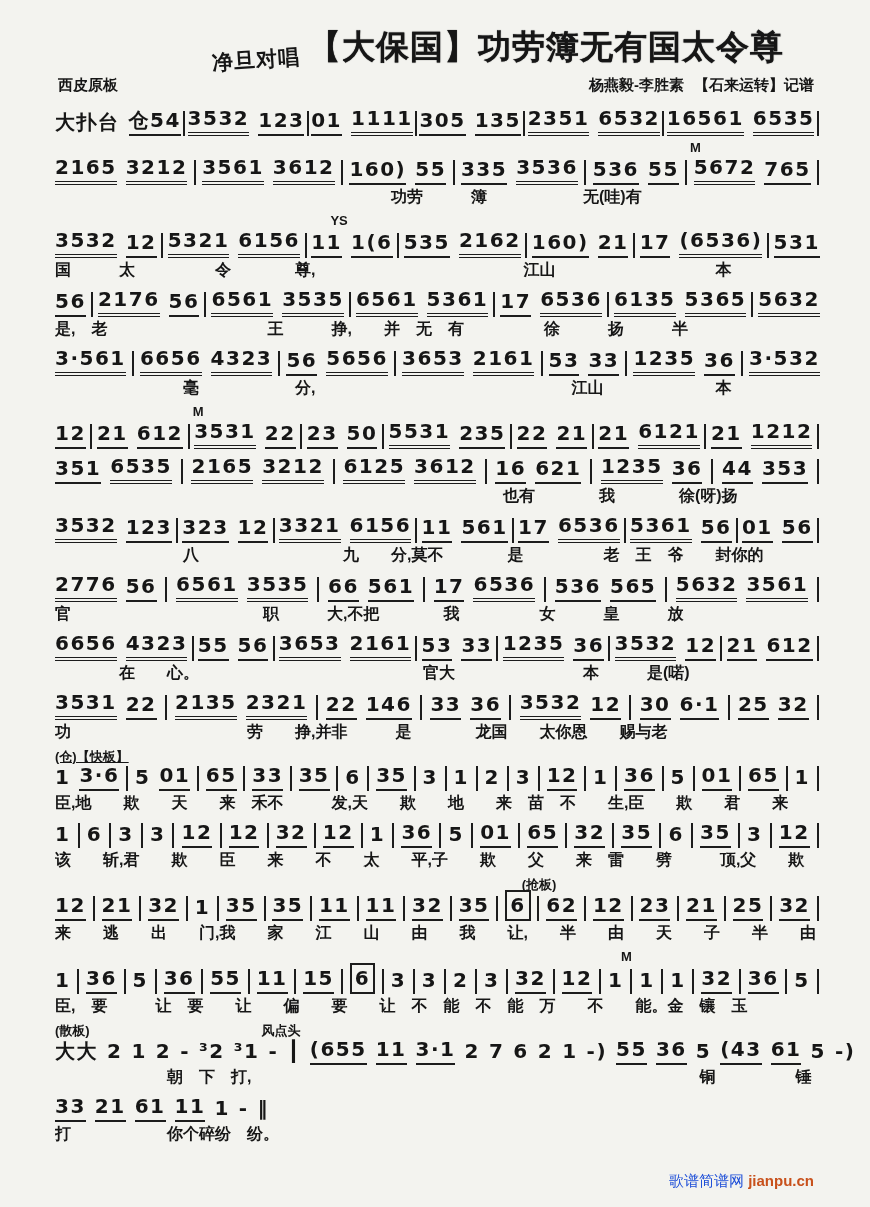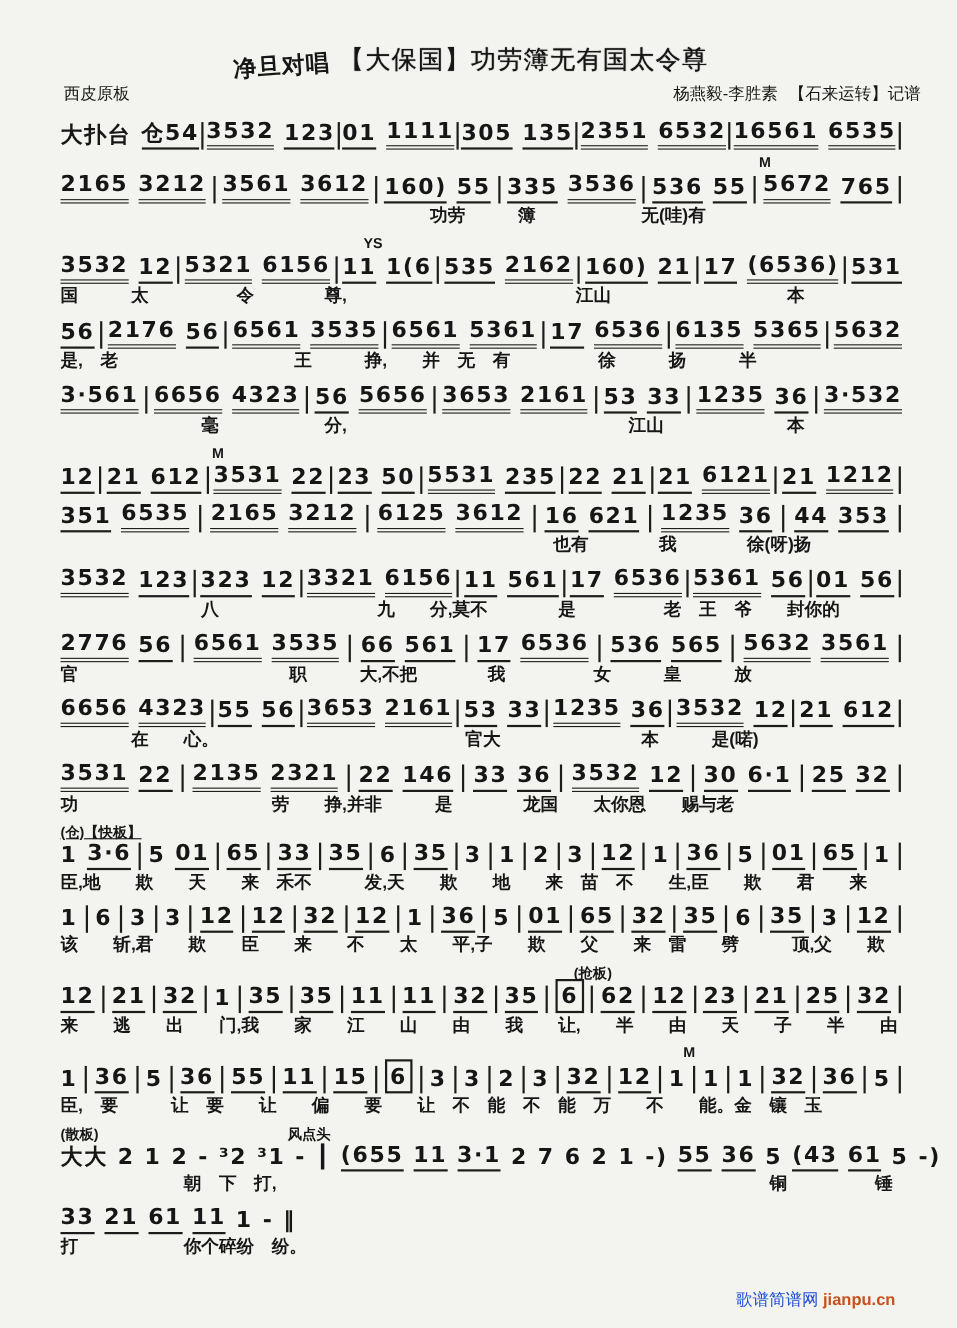--- a/index.html
+++ b/index.html
@@ -7,23 +7,23 @@
     width:870px;height:1207px;
     background:#f3f3ef;
     color:#161616;
     font-family:"Liberation Sans",sans-serif;
     overflow:hidden;
   }
   .sheet{position:relative;width:870px;height:1207px;box-sizing:border-box;padding-top:26px;}
   
   .title-row{display:flex;align-items:flex-end;padding-left:212px;height:44px;}
   .duet{font-size:21px;font-weight:bold;transform:rotate(-4deg);margin-right:8px;position:relative;top:4px;letter-spacing:1px;}
-  .title{font-size:23px;font-weight:normal;letter-spacing:1px;text-shadow:0 0 1px #333;}
+  .title{font-size:33px;font-weight:bold;letter-spacing:1px;text-shadow:0 0 1px #333;}
   .meta-row{display:flex;justify-content:space-between;box-sizing:border-box;
-    padding:6px 33px 0 58px;font-size:15px;font-weight:normal;}
+    padding:6px 56px 0 58px;font-size:15px;font-weight:bold;}
   .credits span{margin-left:10px;}
   
   .score{padding:10px 50px 0 55px;}
   .sys{position:relative;margin-bottom:4px;}
   .sys.has-ann{padding-top:14px;}
   .notes{
     display:flex;justify-content:space-between;align-items:flex-end;
     font-family:"DejaVu Sans","Liberation Sans",sans-serif;
     font-weight:bold;font-size:20px;line-height:26px;white-space:nowrap;
   }

